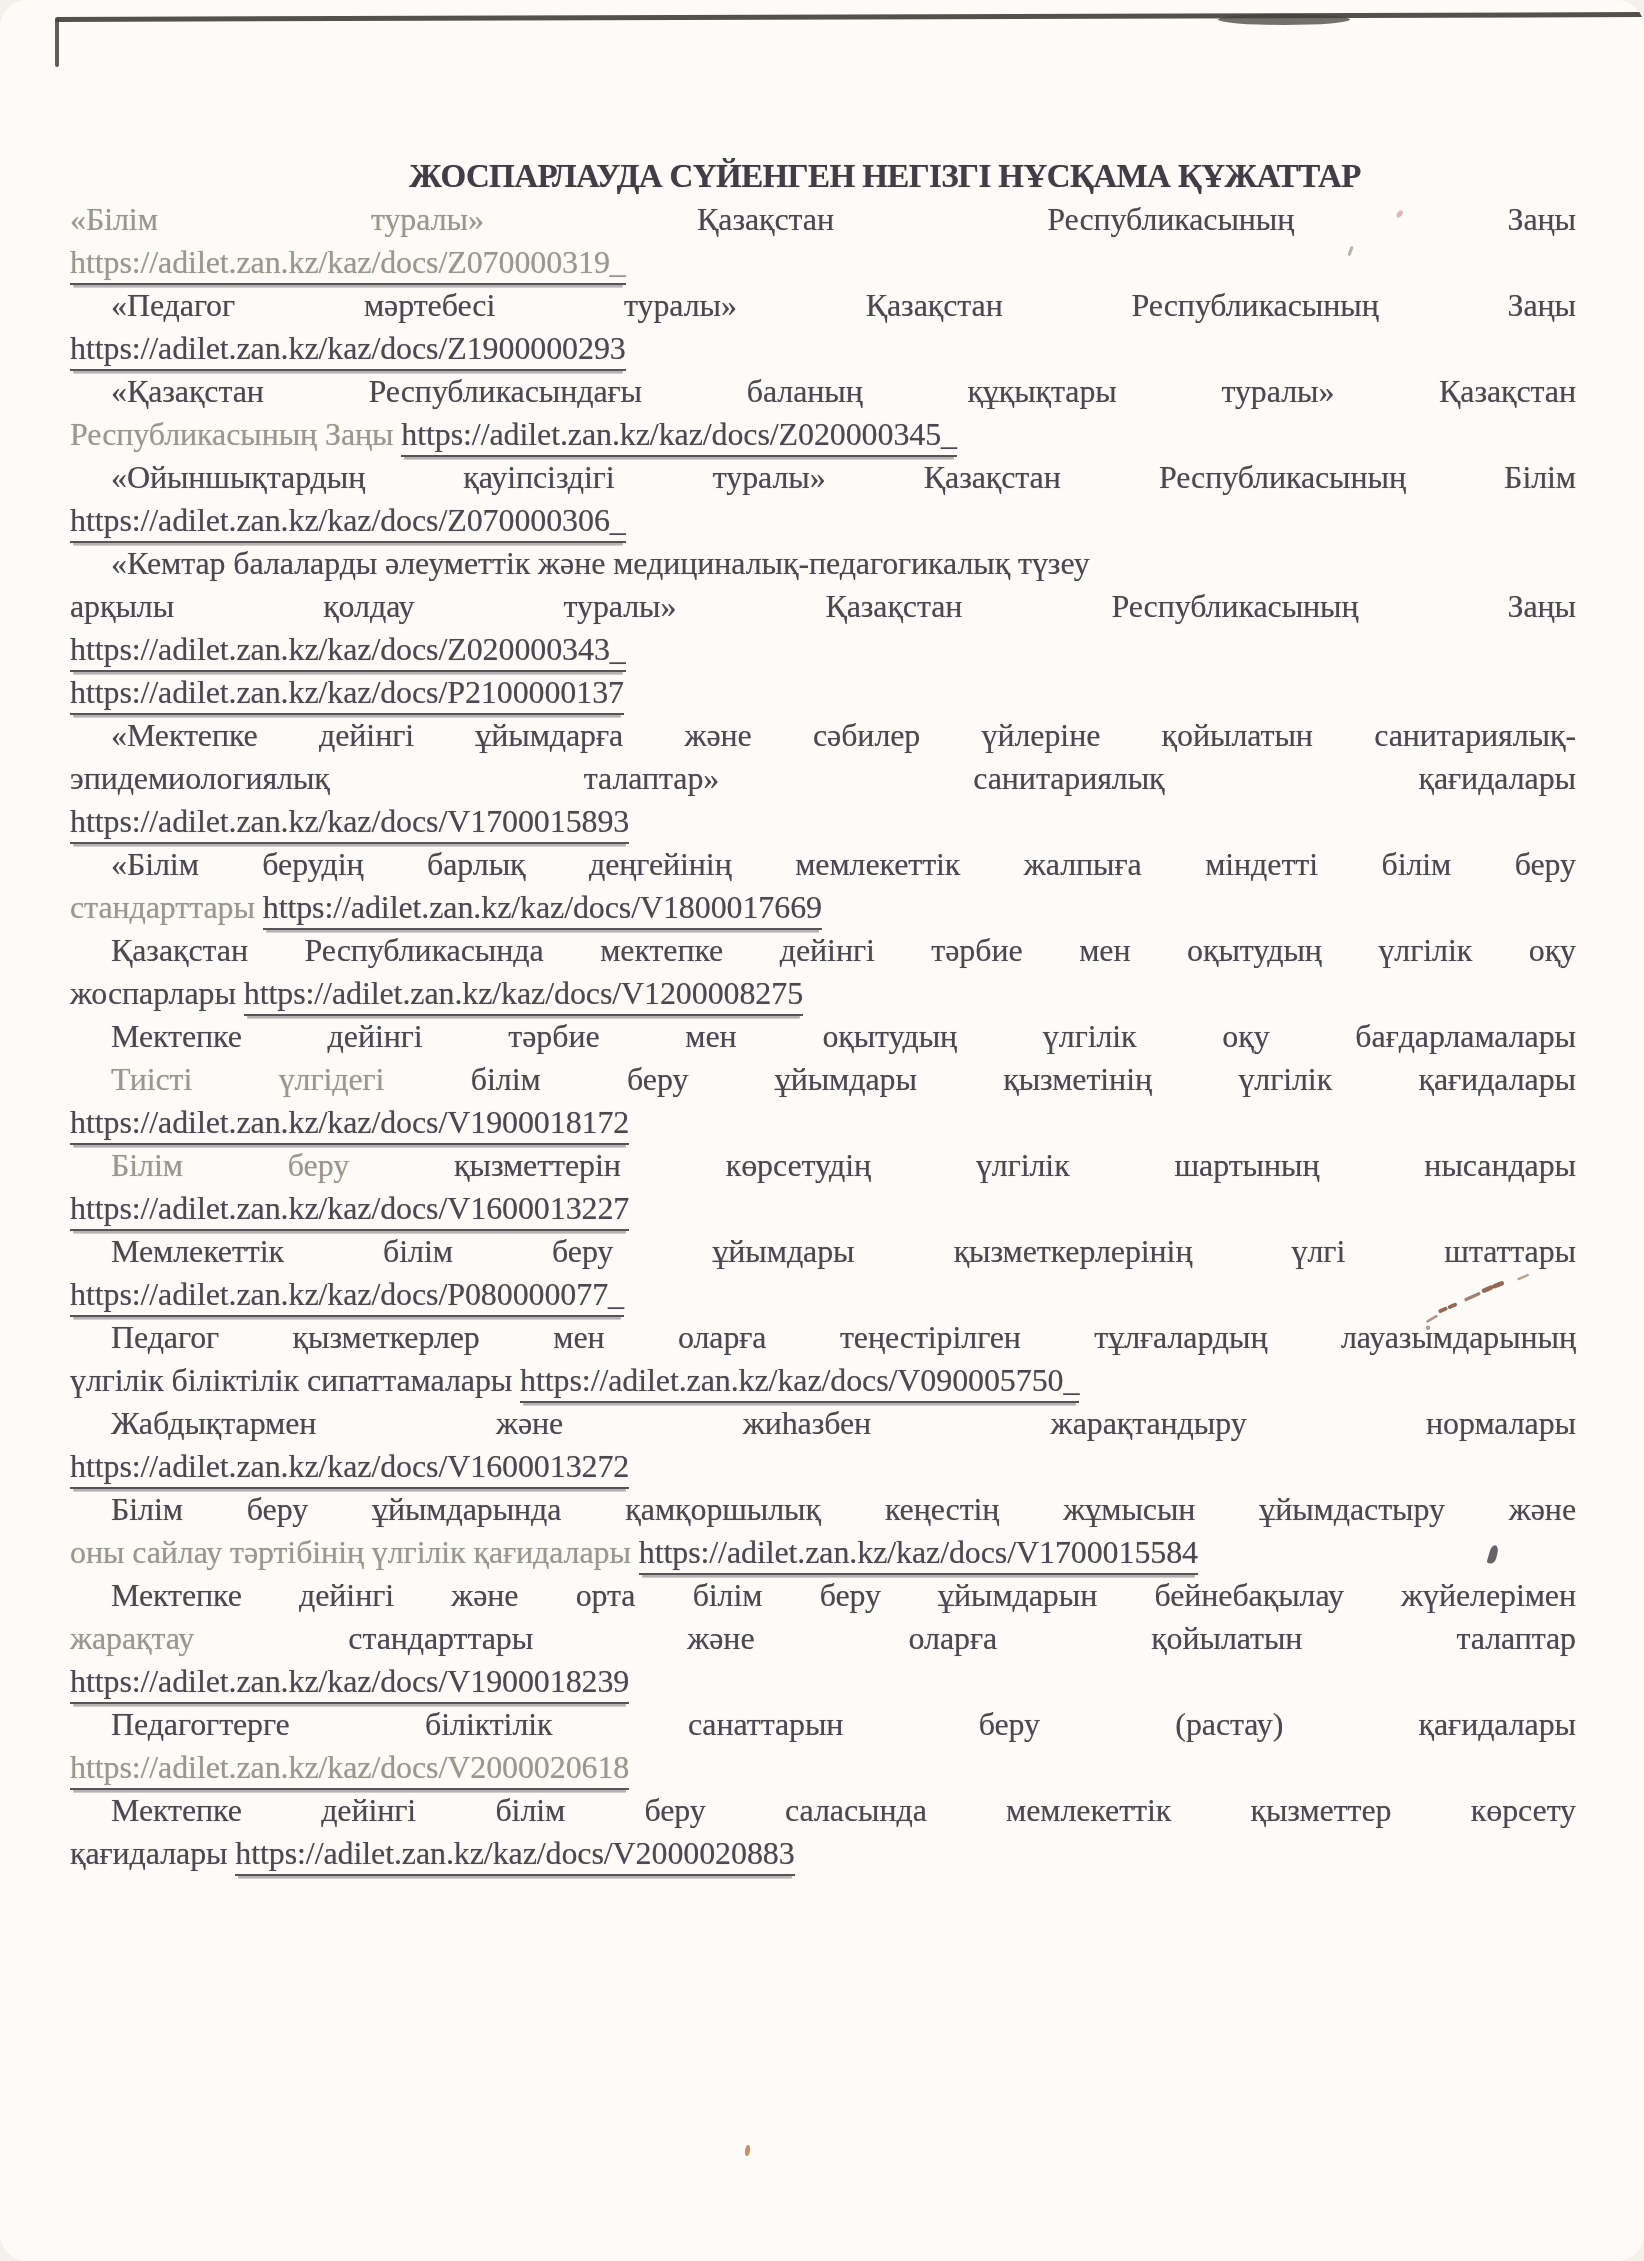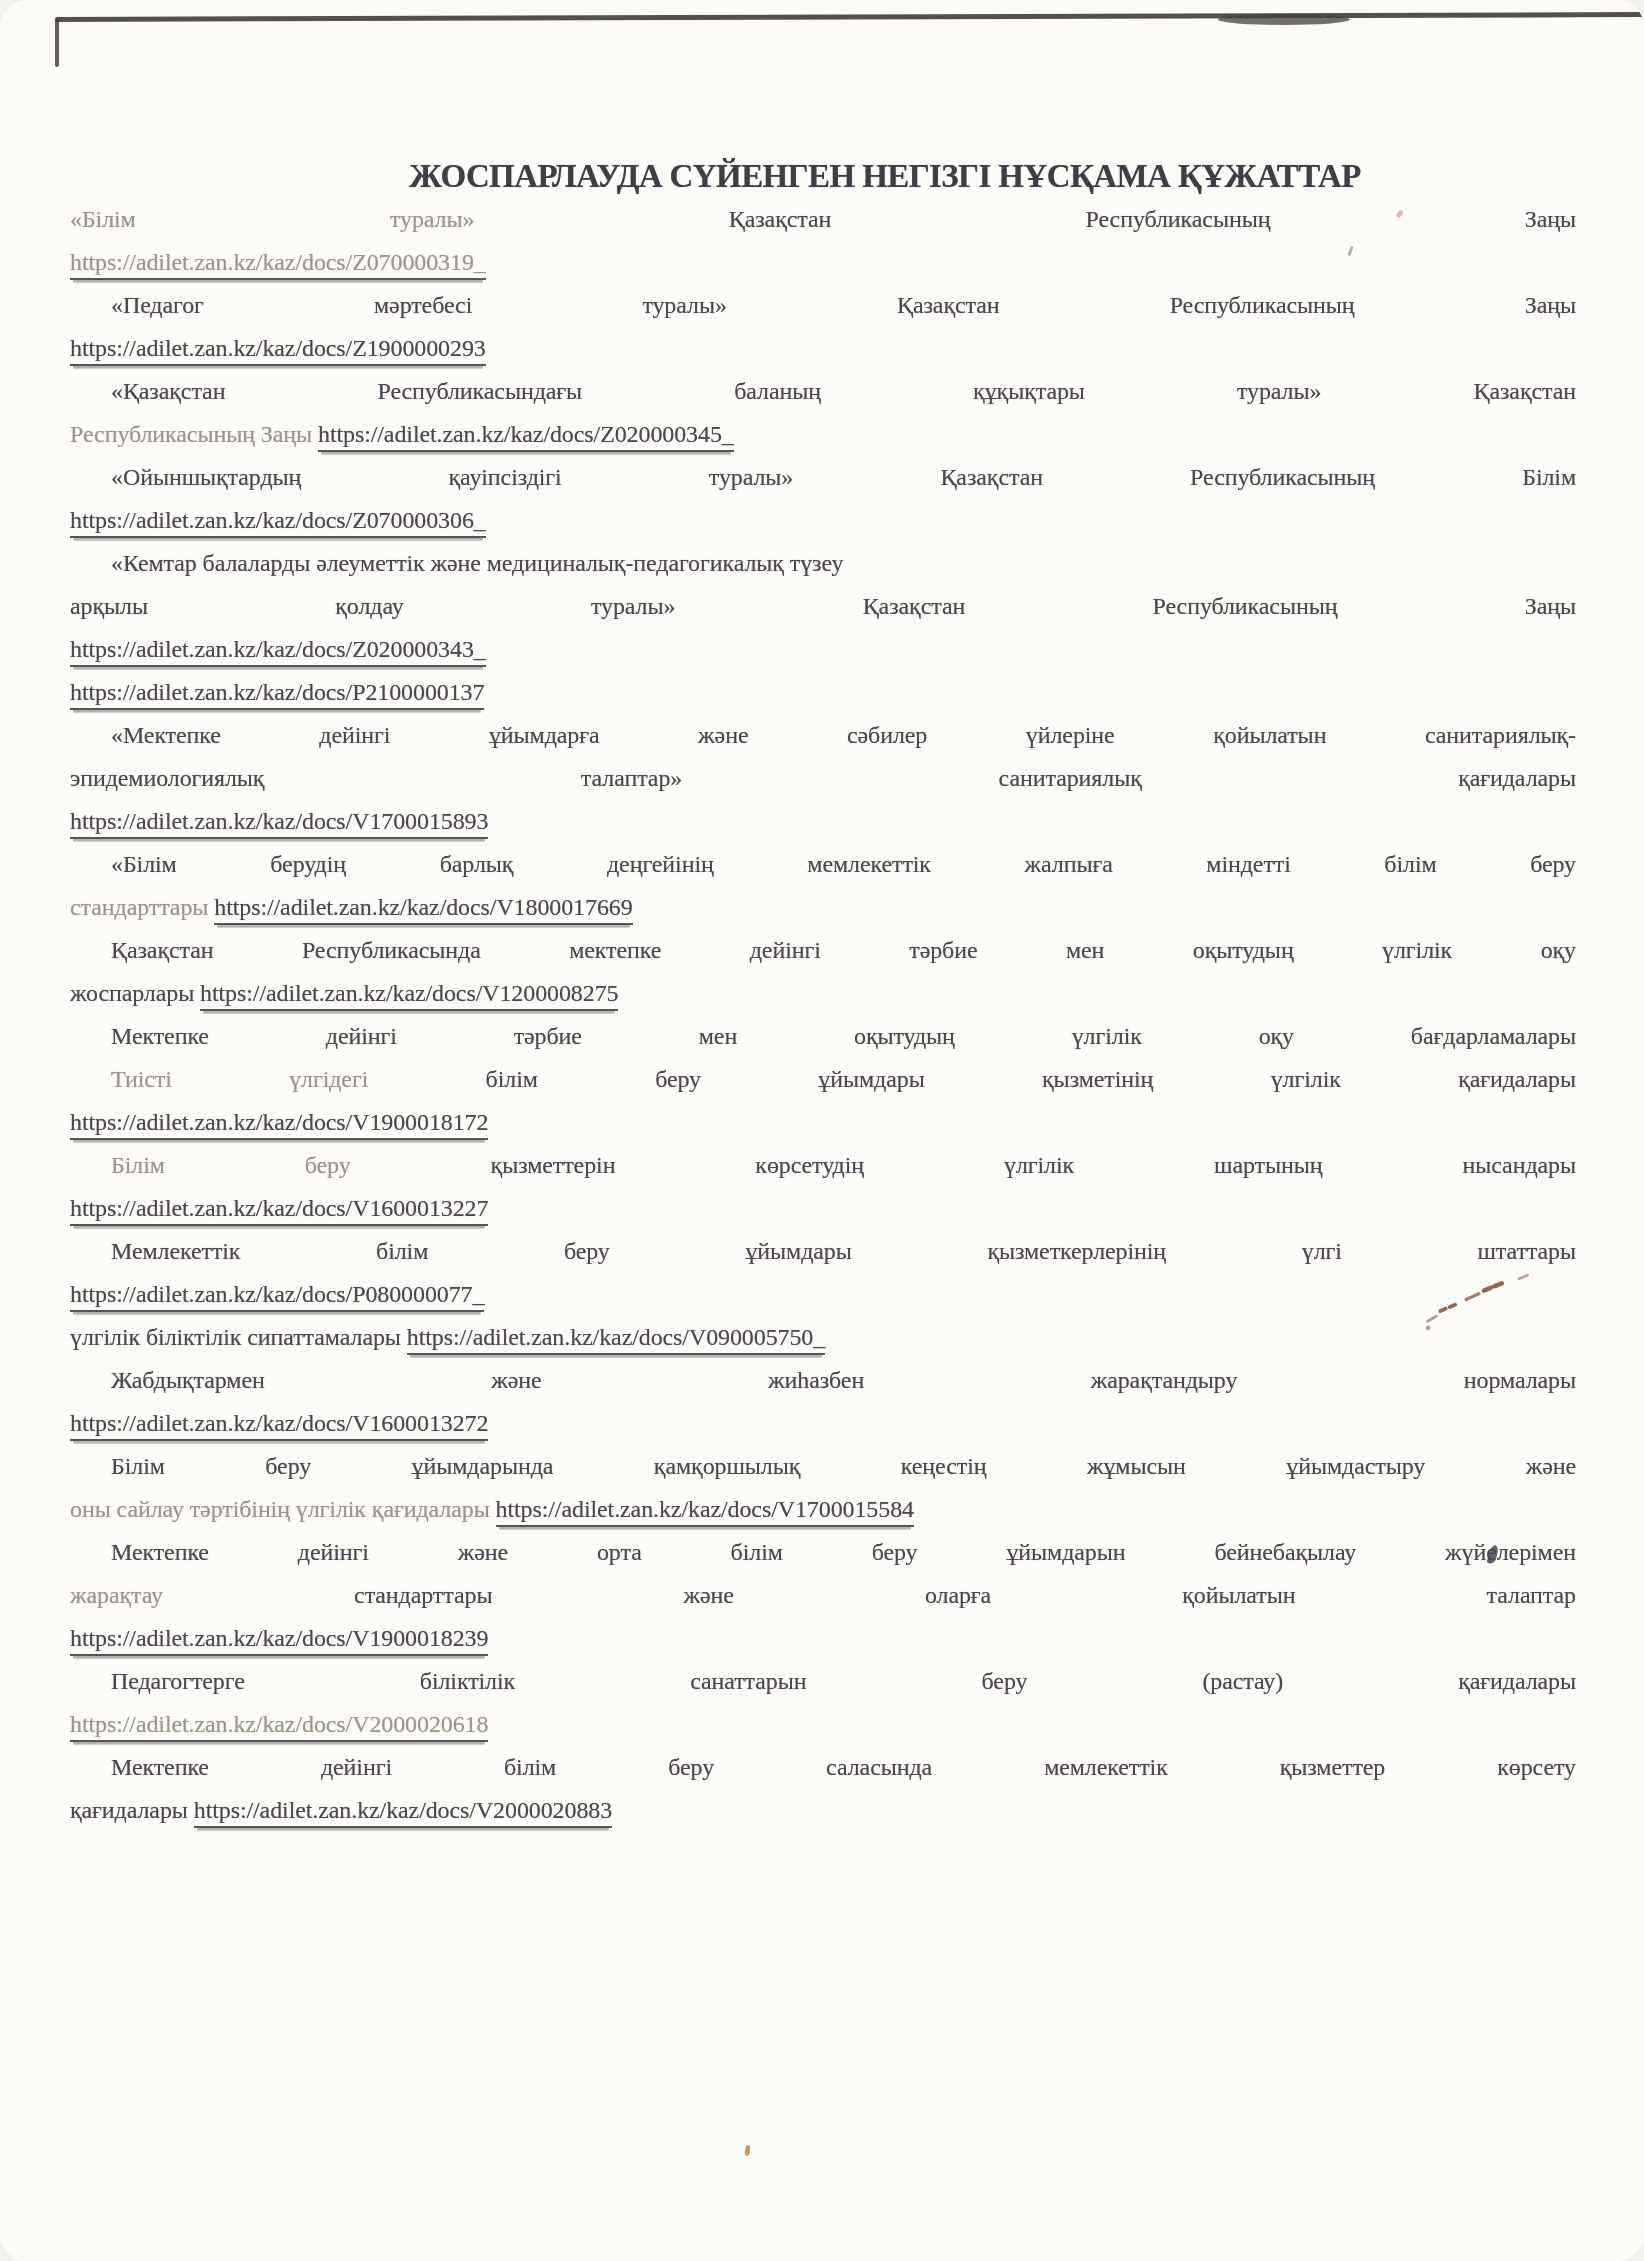--- a/index.html
+++ b/index.html
@@ -75,21 +75,21 @@
     font-size: 33px; font-weight: bold;
     letter-spacing: -0.6px;
     line-height: 43px;
     text-align: center;
     color: #413d46;
     text-shadow: 0 0 0.8px rgba(65,61,70,0.55);
   }
   .doc-body {
     margin-left: 70px;
     width: 1506px;
-    font-size: 24px;
+    font-size: 32px;
     letter-spacing: -0.1px;
     line-height: 43px;
     text-shadow: 0 0 0.8px rgba(70,65,72,0.5);
   }
   .line { text-align: justify; text-align-last: justify; }
   .line.left { text-align: left; text-align-last: left; }
   .line.indent { text-indent: 41px; }
   .seg.muted { color: #9b968e; text-shadow: 0 0 1px rgba(155,150,142,0.6); }
   .seg.url {
     padding-bottom: 2.6px;
@@ -155,20 +155,21 @@
       </div>
       <div class="paragraph">
         <div class="line justify indent"><span class="seg muted">Білім беру </span><span class="seg">қызметтерін көрсетудің үлгілік шартының нысандары</span></div>
         <div class="line left"><span class="seg url">https://adilet.zan.kz/kaz/docs/V1600013227</span></div>
       </div>
       <div class="paragraph">
         <div class="line justify indent"><span class="seg">Мемлекеттік білім беру ұйымдары қызметкерлерінің үлгі штаттары</span></div>
         <div class="line left"><span class="seg url">https://adilet.zan.kz/kaz/docs/P080000077_</span></div>
       </div>
       <div class="paragraph">
+        <div class="line justify indent"><span class="seg">Педагог қызметкерлер мен оларға теңестірілген тұлғалардың лауазымдарының</span></div>
         <div class="line left"><span class="seg">үлгілік біліктілік сипаттамалары </span><span class="seg url">https://adilet.zan.kz/kaz/docs/V090005750_</span></div>
       </div>
       <div class="paragraph">
         <div class="line justify indent"><span class="seg">Жабдықтармен және жиһазбен жарақтандыру нормалары</span></div>
         <div class="line left"><span class="seg url">https://adilet.zan.kz/kaz/docs/V1600013272</span></div>
       </div>
       <div class="paragraph">
         <div class="line justify indent"><span class="seg">Білім беру ұйымдарында қамқоршылық кеңестің жұмысын ұйымдастыру және</span></div>
         <div class="line left"><span class="seg muted">оны сайлау тәртібінің үлгілік қағидалары </span><span class="seg url">https://adilet.zan.kz/kaz/docs/V1700015584</span></div>
       </div>

